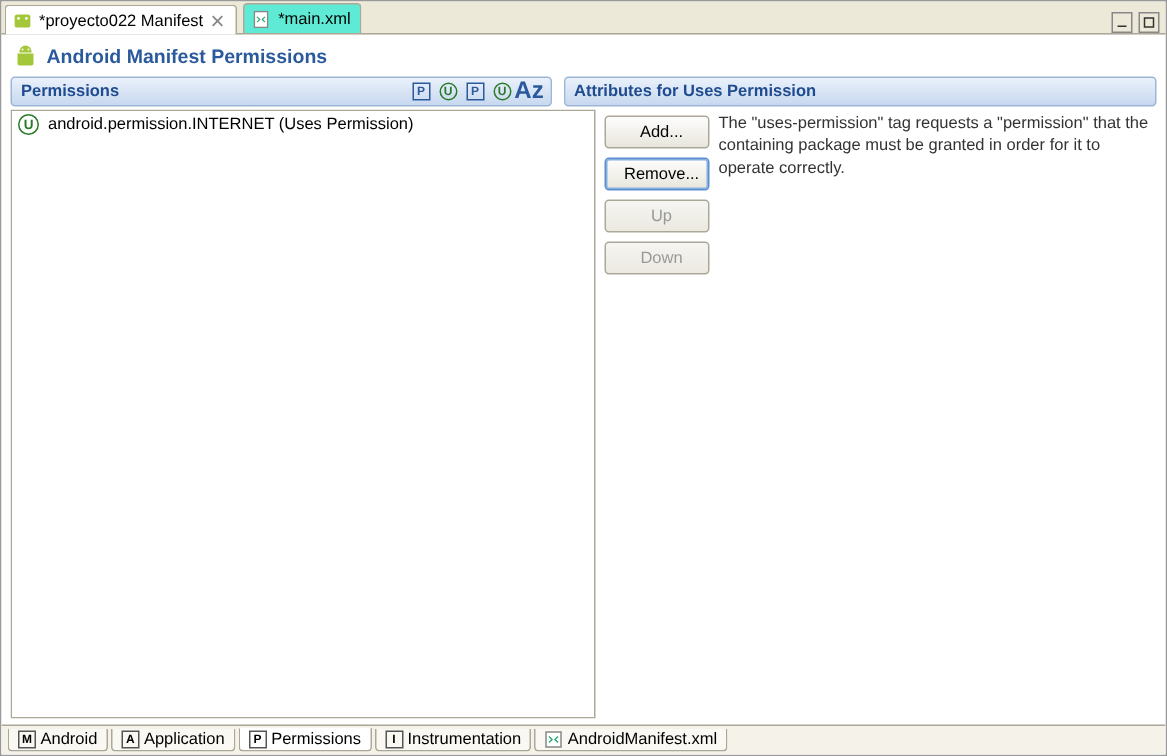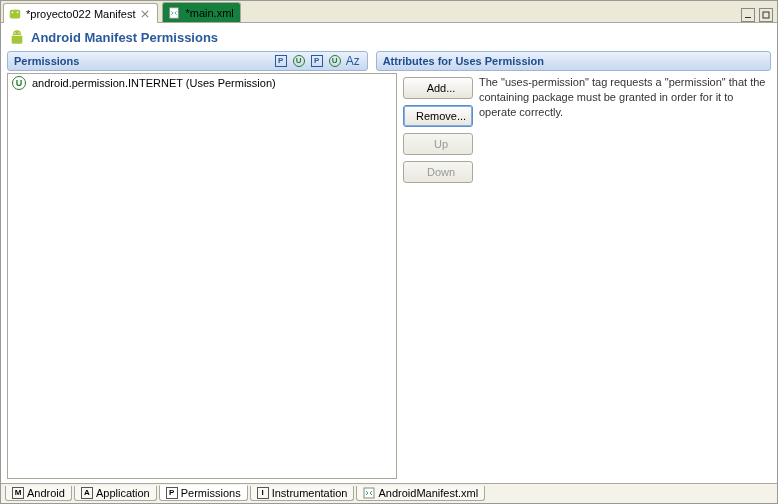--- a/index.html
+++ b/index.html
@@ -1,41 +1,41 @@
 <!DOCTYPE html>
 <html><head>
 <meta charset="utf-8">
 <style>
 * { box-sizing: border-box; font-family: Tahoma, Arial, sans-serif; font-size: 11px; }
 body { margin: 0; padding: 0; background: #fff; width: 778px; height: 504px; overflow: hidden; }
 
 .editor-area { border: 1px solid #999; height: 504px; display: flex; flex-direction: column; }
 
 .tabs-row { height: 22px; background: #ece9d8; border-bottom: 1px solid #aca899; display: flex; align-items: flex-end; position: relative; }
-.tab { display: inline-flex; align-items: center; height: 20px; padding: 0 6px 0 4px; border: 1px solid #aca899; border-bottom: none; margin-right: 2px; margin-left: 2px; background: #15803d; border-radius: 3px 3px 0 0; cursor: pointer; gap: 4px; }
+.tab { display: inline-flex; align-items: center; height: 20px; padding: 0 6px 0 4px; border: 1px solid #aca899; border-bottom: none; margin-right: 2px; margin-left: 2px; background: #5eead4; border-radius: 3px 3px 0 0; cursor: pointer; gap: 4px; }
 .tab.active { background: #fff; position: relative; top: 1px; }
 .tab-icon { width: 14px; height: 14px; display: inline-flex; align-items: center; justify-content: center; }
 .tab-close { width: 12px; height: 12px; display: inline-flex; align-items: center; justify-content: center; color: #888; }
 .tabs-right { margin-left: auto; display: flex; align-items: center; padding-right: 4px; gap: 4px; }
 .winbtn { width: 14px; height: 14px; border: 1px solid #888; cursor: pointer; display: inline-flex; align-items: center; justify-content: center; }
 
 .content { flex: 1; display: flex; flex-direction: column; background: #fff; overflow: hidden; }
 
 .title-row { display: flex; align-items: center; gap: 6px; padding: 6px 8px 4px 8px; }
 .android-icon { width: 16px; height: 16px; color: #4c8c29; }
 .title-text { color: #2a5a9c; font-weight: bold; font-size: 13px; }
 
 .section-row { display: flex; height: 20px; align-items: stretch; margin: 2px 6px 2px 6px; gap: 8px; }
 .section-header { flex: 1; background: linear-gradient(#eaf1fb, #c7d8ef); border: 1px solid #9db5d6; border-radius: 3px; display: flex; align-items: center; padding: 0 6px; color: #1f4b8f; font-weight: bold; }
 .section-header.right { flex: 1.1; }
 .section-header .tools { margin-left: auto; display: flex; gap: 2px; }
 .toolbtn { width: 16px; height: 16px; display: inline-flex; align-items: center; justify-content: center; cursor: pointer; color: #2a5a9c; }
 .toolbtn .sq { border: 1px solid #2a5a9c; width: 12px; height: 12px; font-size: 8px; line-height: 10px; text-align: center; font-weight: bold; }
 .toolbtn .circ { border: 1px solid #2a7a2a; border-radius: 50%; width: 12px; height: 12px; font-size: 8px; line-height: 10px; text-align: center; font-weight: bold; color: #2a7a2a; }
-.toolbtn .az { font-size: 12px; color: #2a5a9c; font-weight: normal; }
+.toolbtn .az { font-size: 16px; color: #2a5a9c; font-weight: bold; }
 
 .body-row { flex: 1; display: flex; margin: 0 6px 4px 6px; gap: 6px; overflow: hidden; }
 
 .left-pane { display: flex; flex-direction: column; width: 390px; }
 .listbox { flex: 1; border: 1px solid #aca899; background: #fff; overflow: auto; }
 .list-item { display: flex; align-items: center; gap: 6px; padding: 2px 4px; cursor: pointer; }
 .u-icon { width: 14px; height: 14px; border: 1px solid #2a7a2a; border-radius: 50%; color: #2a7a2a; font-weight: bold; font-size: 9px; display: inline-flex; align-items: center; justify-content: center; }
 
 .mid-buttons { display: flex; flex-direction: column; gap: 6px; width: 70px; padding-top: 4px; }
 .btn { height: 22px; border: 1px solid #aca899; background: linear-gradient(#fdfdfd,#e8e6dc); border-radius: 3px; cursor: pointer; padding-left: 12px; }

